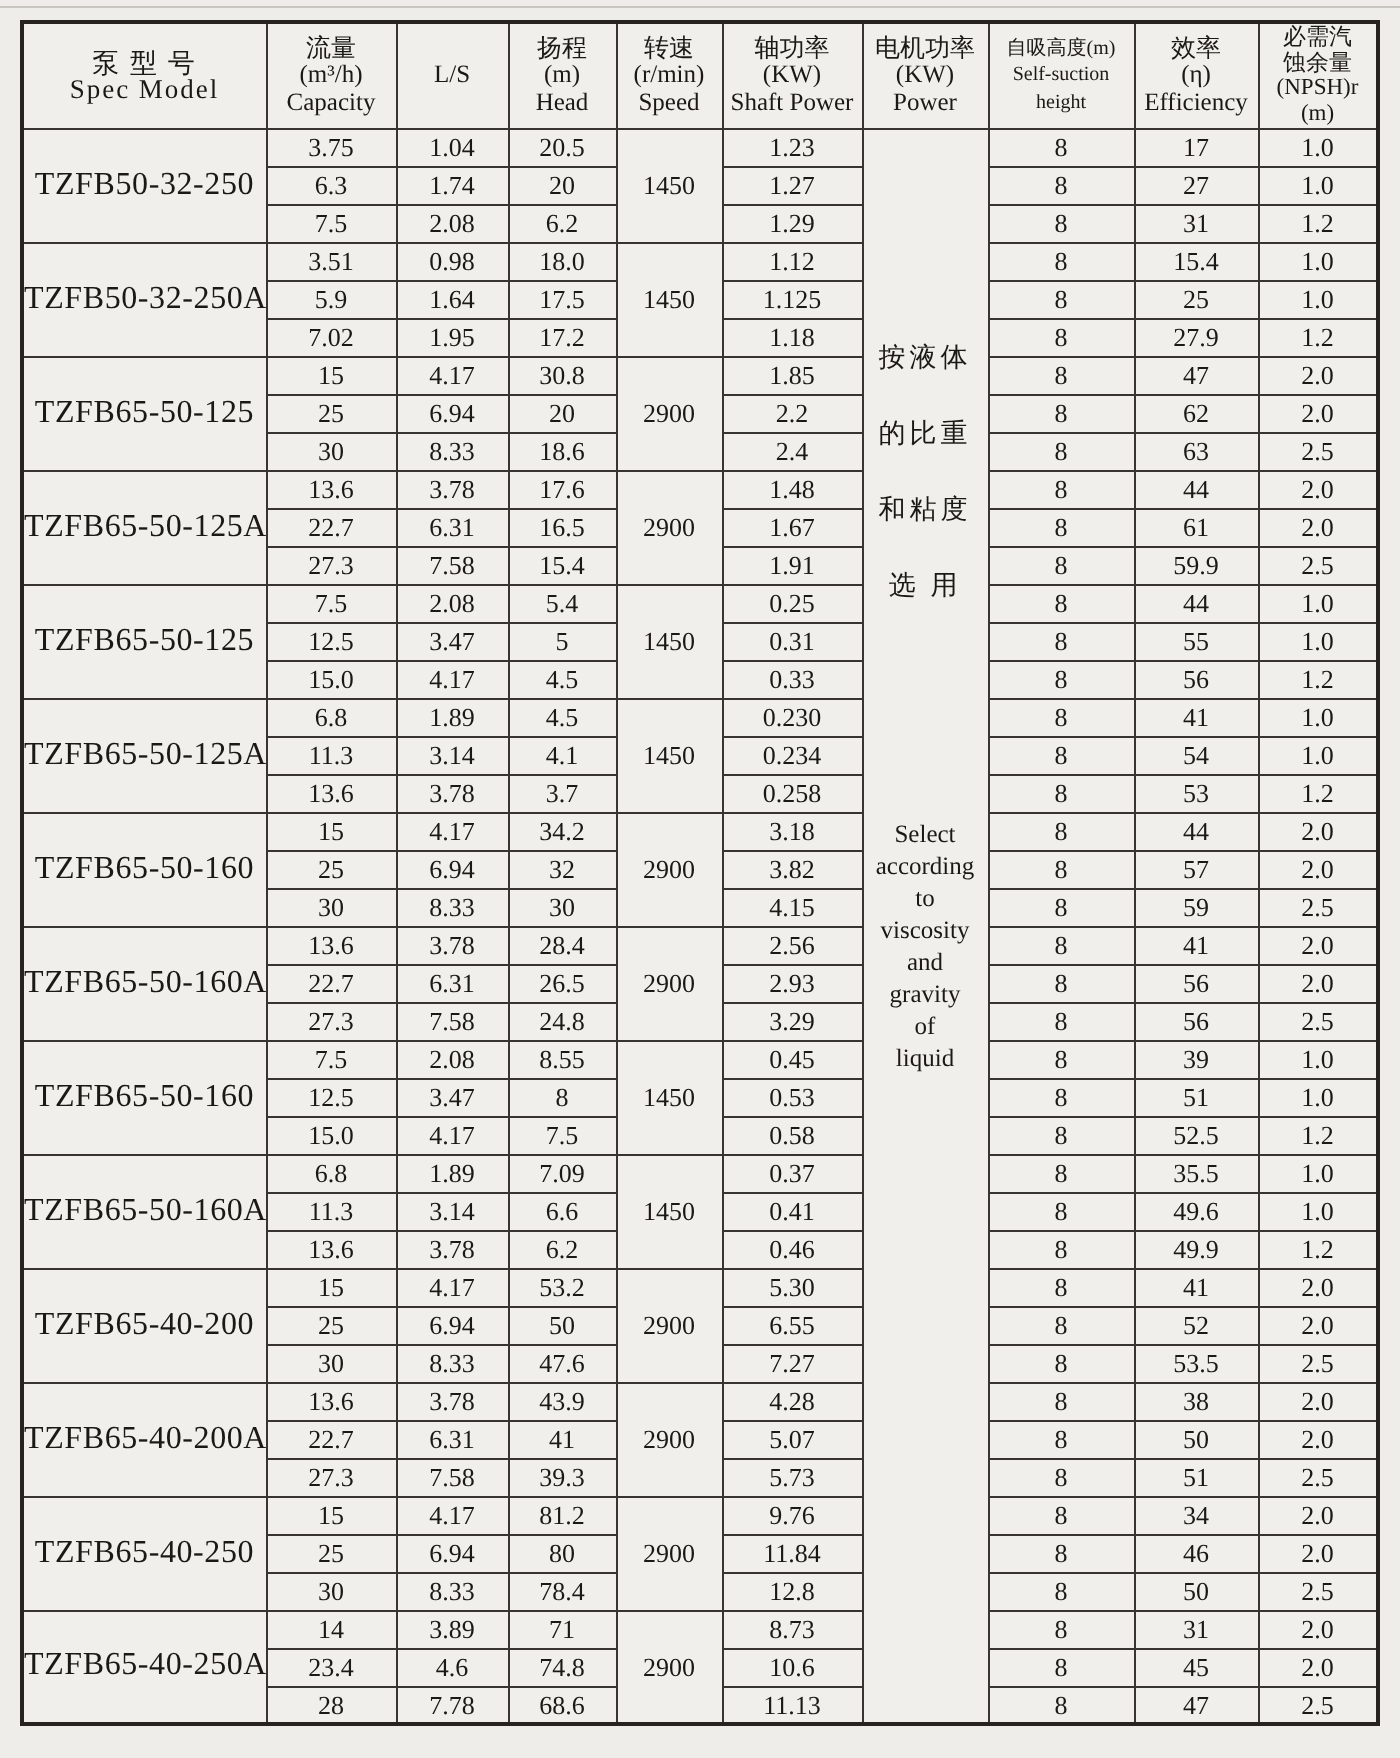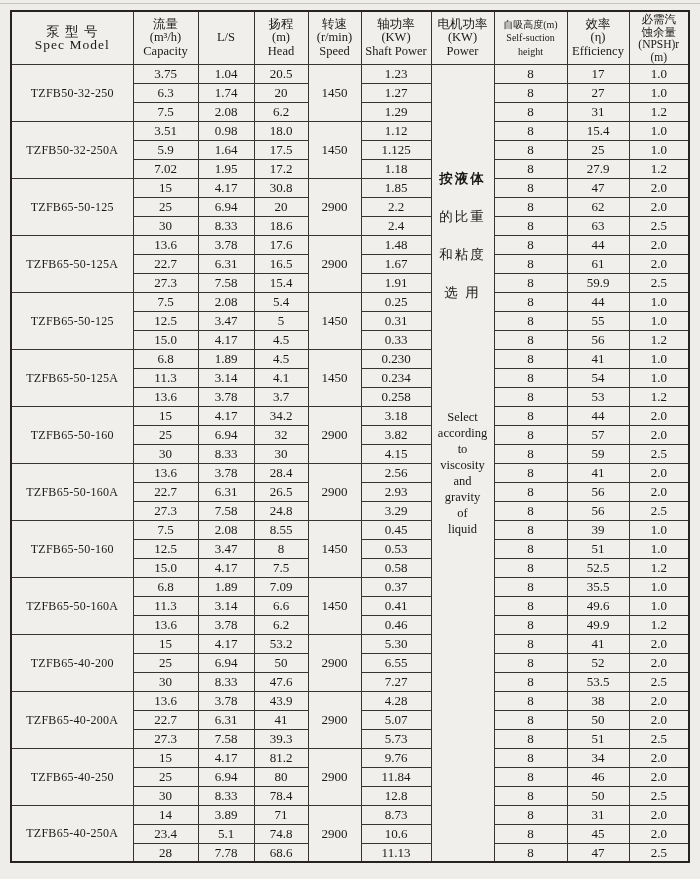--- a/index.html
+++ b/index.html
@@ -29,27 +29,27 @@
     overflow:hidden;
     white-space:nowrap;
   }
   thead tr{height:53px;}
   tbody tr{height:19px;}
   td{font-size:13px;line-height:1;}
   .hl{display:block;font-size:12.5px;line-height:13px;margin:0.5px 0;}
   th.c0 .hl{font-size:13.5px;letter-spacing:1px;font-family:Liberation Serif, serif;}
   th.c7 .hl{font-size:10px;text-align:center;}
   th.c9 .hl{font-size:11.5px;line-height:12px;}
-  td.model{font-size:12px;letter-spacing:0.3px;}
+  td.model{font-size:16px;letter-spacing:0.3px;}
   td.power-cell{vertical-align:top;}
   .power-note{display:block;width:100%;}
   .power-note span{display:block;text-align:center;height:16px;line-height:16px;}
   .power-note span.cn{font-size:13.5px;letter-spacing:2px;}
   .power-note span.en{font-size:12.5px;letter-spacing:0;}
-  .power-note span:nth-child(1){margin-top:106px;font-weight:bold;}
+  .power-note span:nth-child(1){margin-top:106px;}
   .power-note span:nth-child(2),
   .power-note span:nth-child(3),
   .power-note span:nth-child(4){margin-top:22px;}
   .power-note span:nth-child(5){margin-top:108px;font-family:Liberation Serif, serif;}
   .power-note span:nth-child(n+6){}
 </style>
 </head>
 <body>
 
 <div class="page">
@@ -520,21 +520,21 @@
           <td>3.89</td>
           <td>71</td>
           <td rowspan="3">2900</td>
           <td>8.73</td>
           <td>8</td>
           <td>31</td>
           <td>2.0</td>
         </tr>
         <tr>
           <td>23.4</td>
-          <td>5.1</td>
+          <td>4.6</td>
           <td>74.8</td>
           <td>10.6</td>
           <td>8</td>
           <td>45</td>
           <td>2.0</td>
         </tr>
         <tr>
           <td>28</td>
           <td>7.78</td>
           <td>68.6</td>

